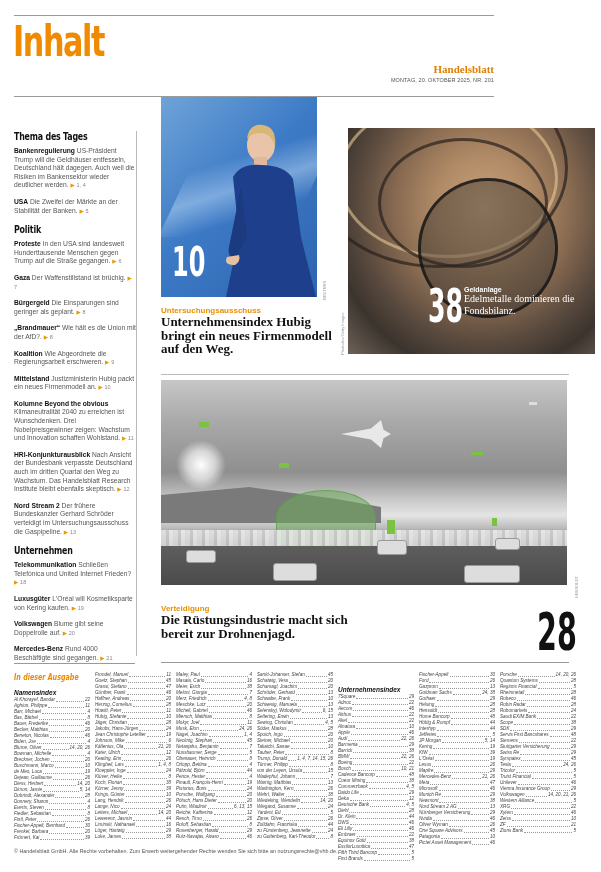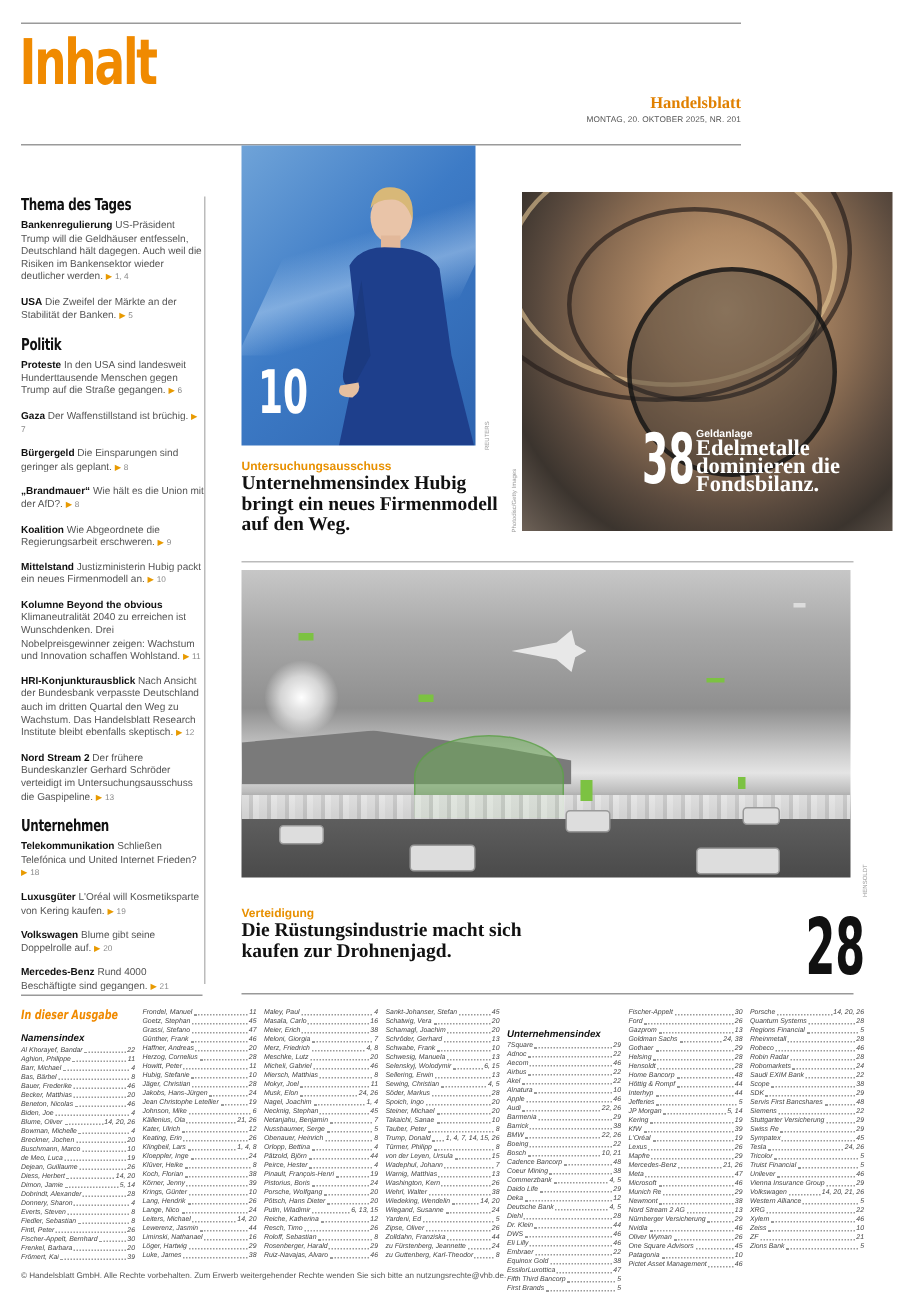--- a/index.html
+++ b/index.html
@@ -29,21 +29,21 @@
   .img-hubig .person { position: absolute; left: 60px; top: 20px; width: 95px; height: 180px; }
   .img-hubig .num { position: absolute; left: 11px; top: 145px; color: #fff; font-family: "DejaVu Sans", sans-serif; font-weight: bold; font-size: 40px; transform: scaleX(0.6); transform-origin: left; line-height: 1; }
   .credit { position: absolute; font-size: 4px; color: #999; transform: rotate(-90deg); transform-origin: left top; white-space: nowrap; }
 
   .img-mine { position: absolute; left: 348px; top: 128px; width: 247px; height: 226px; background: radial-gradient(ellipse at 55% 35%, #c9a47d 0%, #b08a66 25%, #8a6c52 45%, #5a4a3e 65%, #3b342e 80%, #6e6258 100%); overflow: hidden; }
   .img-mine .band { position: absolute; border: 3px solid rgba(40,32,28,0.7); border-radius: 50%; }
   .img-mine .overlay { position: absolute; left: 80px; top: 155px; display: flex; align-items: flex-start; color: #fff; }
   .img-mine .bignum { font-family: "DejaVu Sans", sans-serif; font-weight: bold; font-size: 46px; line-height: 1; transform: scaleX(0.55); transform-origin: left; width: 34px; }
   .img-mine .cap { margin-left: 2px; margin-top: 3px; }
   .img-mine .cap .kick { font-size: 7px; font-weight: bold; }
-  .img-mine .cap .head { font-family: "Liberation Serif", serif; font-weight: bold; font-size: 15px; line-height: 12px; }
+  .img-mine .cap .head { font-family: "Liberation Serif", serif; font-weight: normal; font-size: 10px; line-height: 12px; }
 
   .story1 { position: absolute; left: 161px; top: 306px; width: 180px; }
   .kicker { color: #e89000; font-weight: bold; font-size: 8px; }
   .headline { font-family: "Liberation Serif", serif; font-weight: bold; font-size: 13px; line-height: 13.5px; color: #111; }
 
   .midrule { position: absolute; left: 161px; top: 374px; width: 408px; height: 1px; background: #bbb; }
 
   .img-drone { position: absolute; left: 161px; top: 380px; width: 406px; height: 205px; background: linear-gradient(180deg, #c7c7c7 0%, #a9a9a9 20%, #8f8f8f 45%, #cfcfcf 60%, #e4e4e4 66%, #bdbdbd 72%, #5f5f5f 80%, #4a4a4a 100%); overflow: hidden; }
   .img-drone .sun { position: absolute; left: 15px; top: 60px; width: 50px; height: 50px; border-radius: 50%; background: radial-gradient(circle, #fff 0%, rgba(255,255,255,0.6) 40%, rgba(255,255,255,0) 70%); }
   .img-drone .mountain { position: absolute; left: 0; top: 103px; width: 220px; height: 40px; background: #7a7a7a; clip-path: polygon(0 30%, 20% 20%, 40% 10%, 60% 25%, 80% 40%, 100% 60%, 100% 100%, 0 100%); }
@@ -153,21 +153,21 @@
   <div class="veh" style="left:25px; top:170px; width:30px; height:13px;"></div>
   <div class="veh" style="left:112px; top:183px; width:44px; height:18px;"></div>
   <div class="veh" style="left:216px; top:160px; width:30px; height:15px;"></div>
   <div class="veh" style="left:303px; top:185px; width:56px; height:18px;"></div>
   <div class="veh" style="left:334px; top:158px; width:25px; height:12px;"></div>
 </div>
 <div class="credit" style="left:574px; top:598px;">HENSOLDT</div>
 
 <div class="story3">
   <div class="kicker">Verteidigung</div>
-  <div class="headline">Die Rüstungsindustrie macht sich kaufen zur Drohnenjagd.</div>
+  <div class="headline">Die Rüstungsindustrie macht sich bereit zur Drohnenjagd.</div>
 </div>
 <div class="num28">28</div>
 <div class="idxrule"></div>
 
 <div class="index" id="index">
     <div class="icol">
       <div class="idx-title">In dieser Ausgabe</div>
       <div class="idx-sub">Namensindex</div>
       <div class="row">
         <span class="n">Al Khorayef, Bandar</span>

